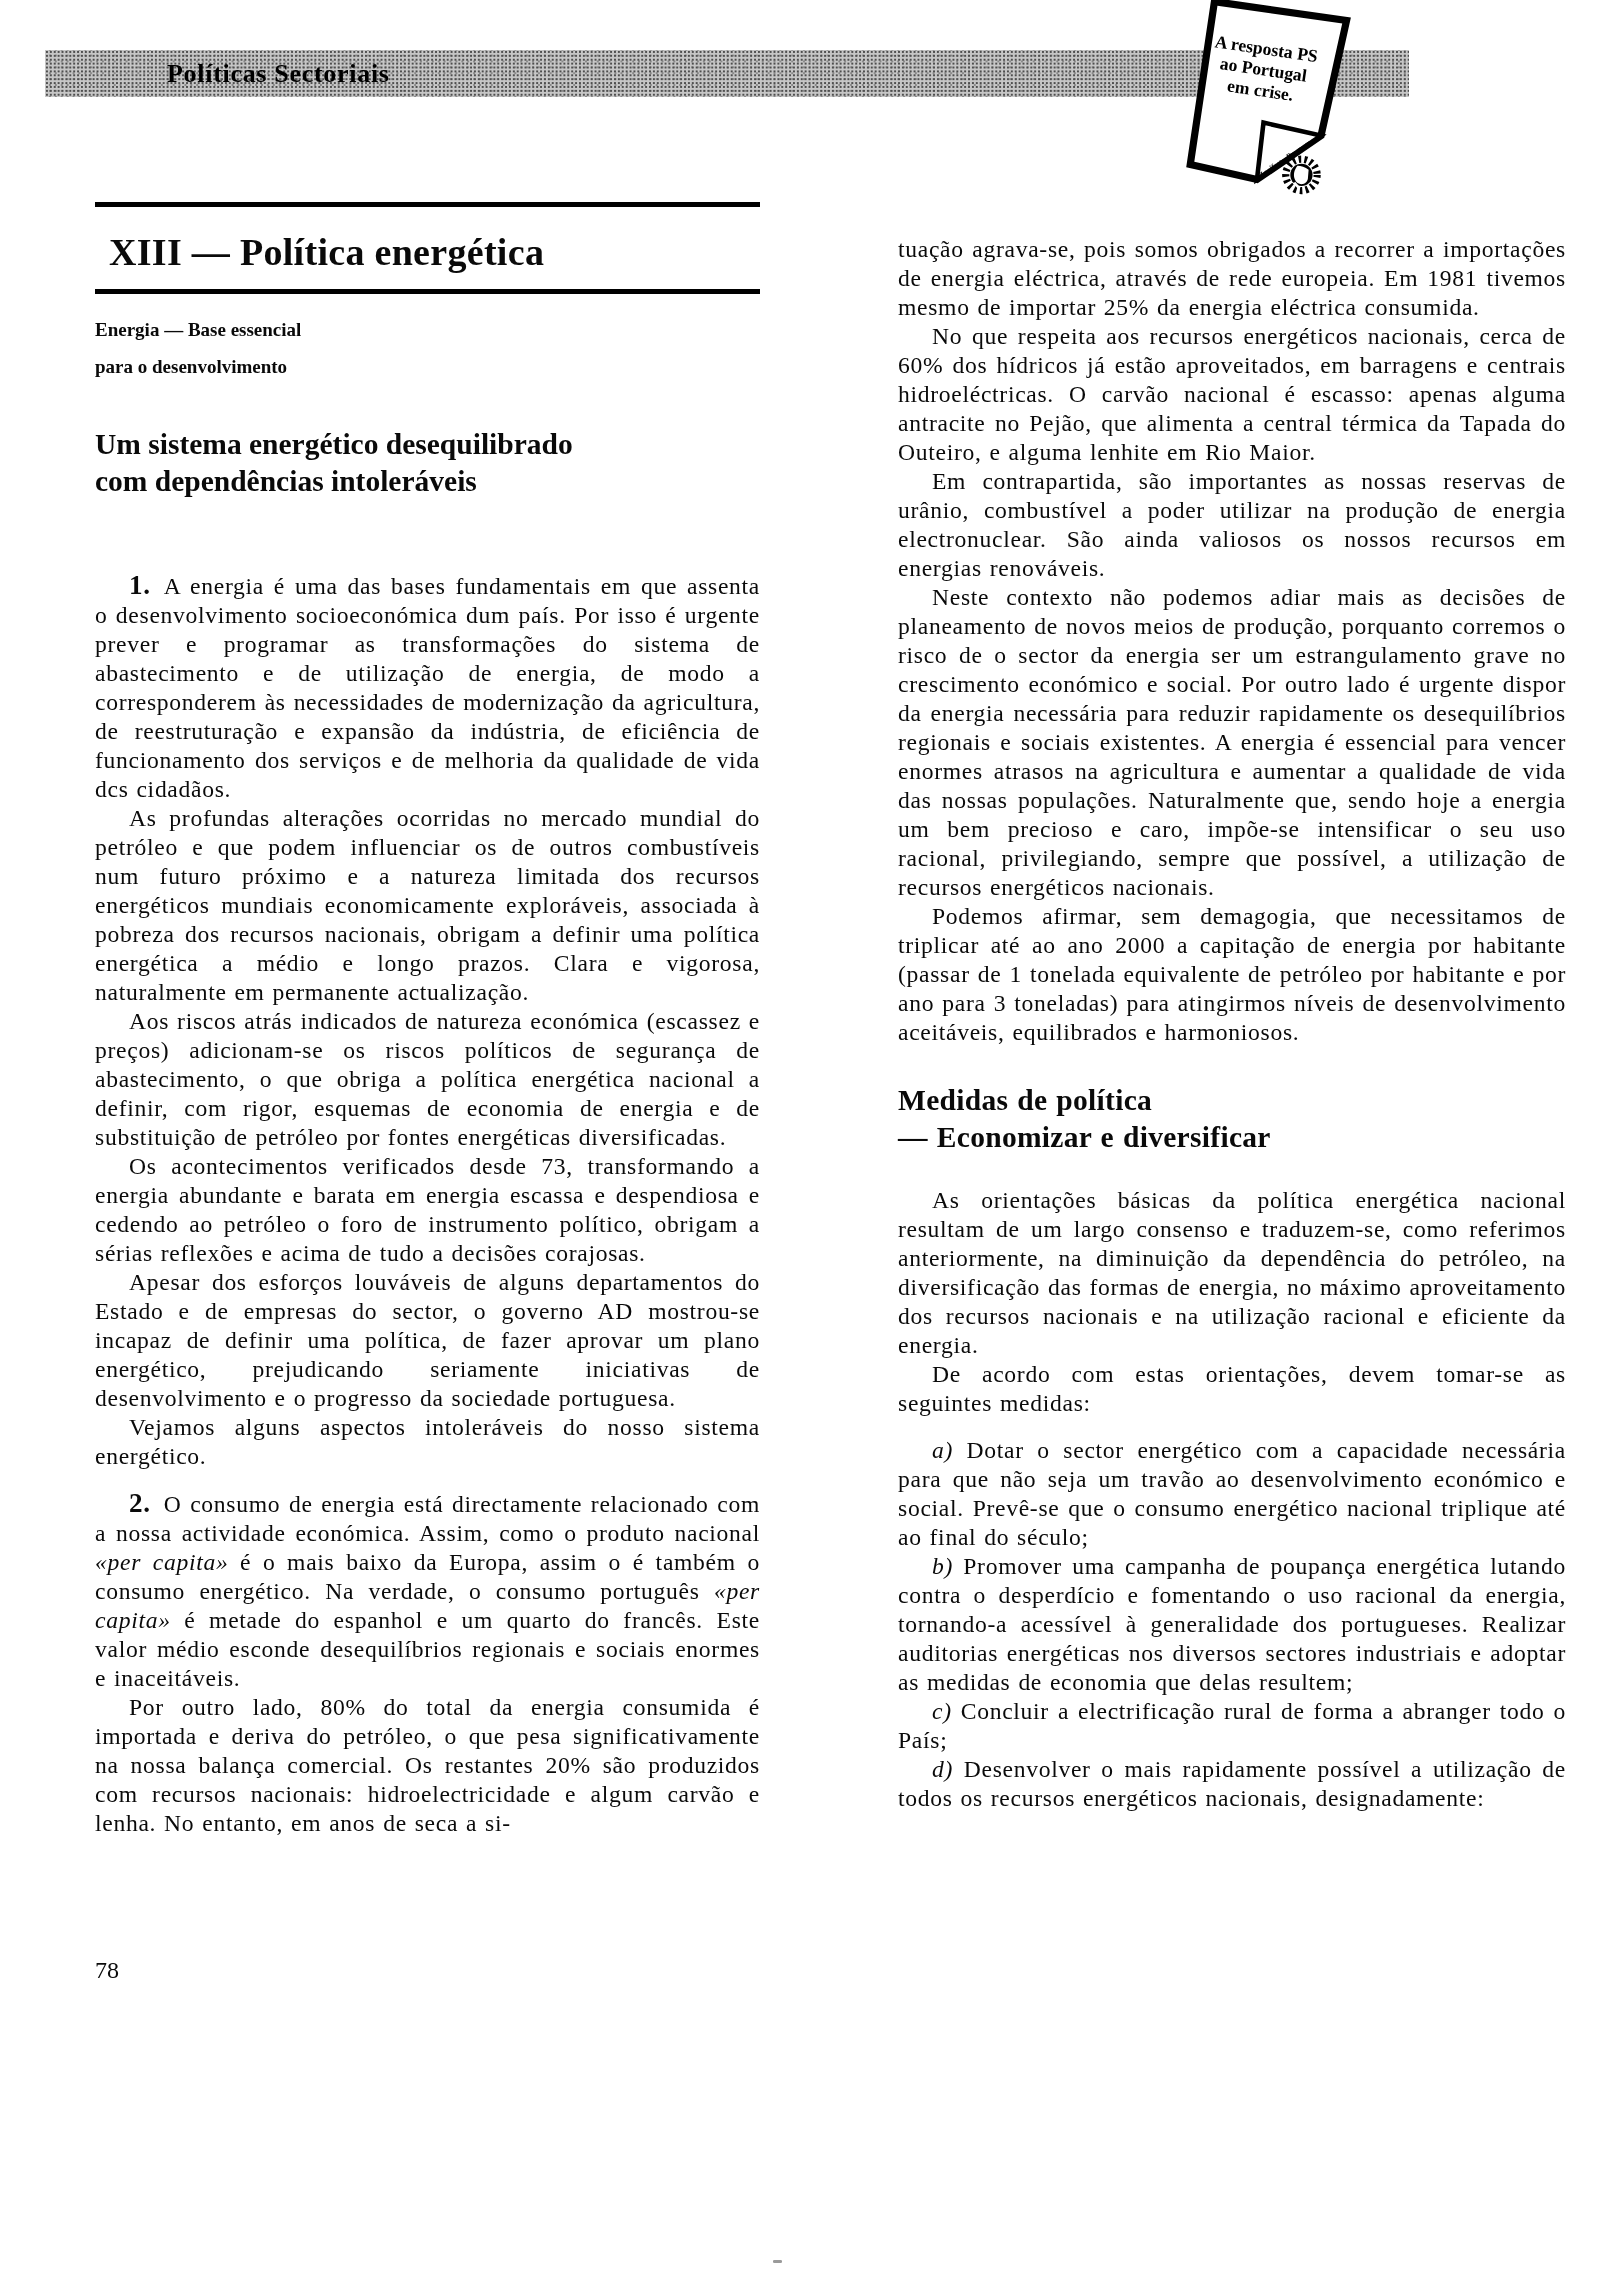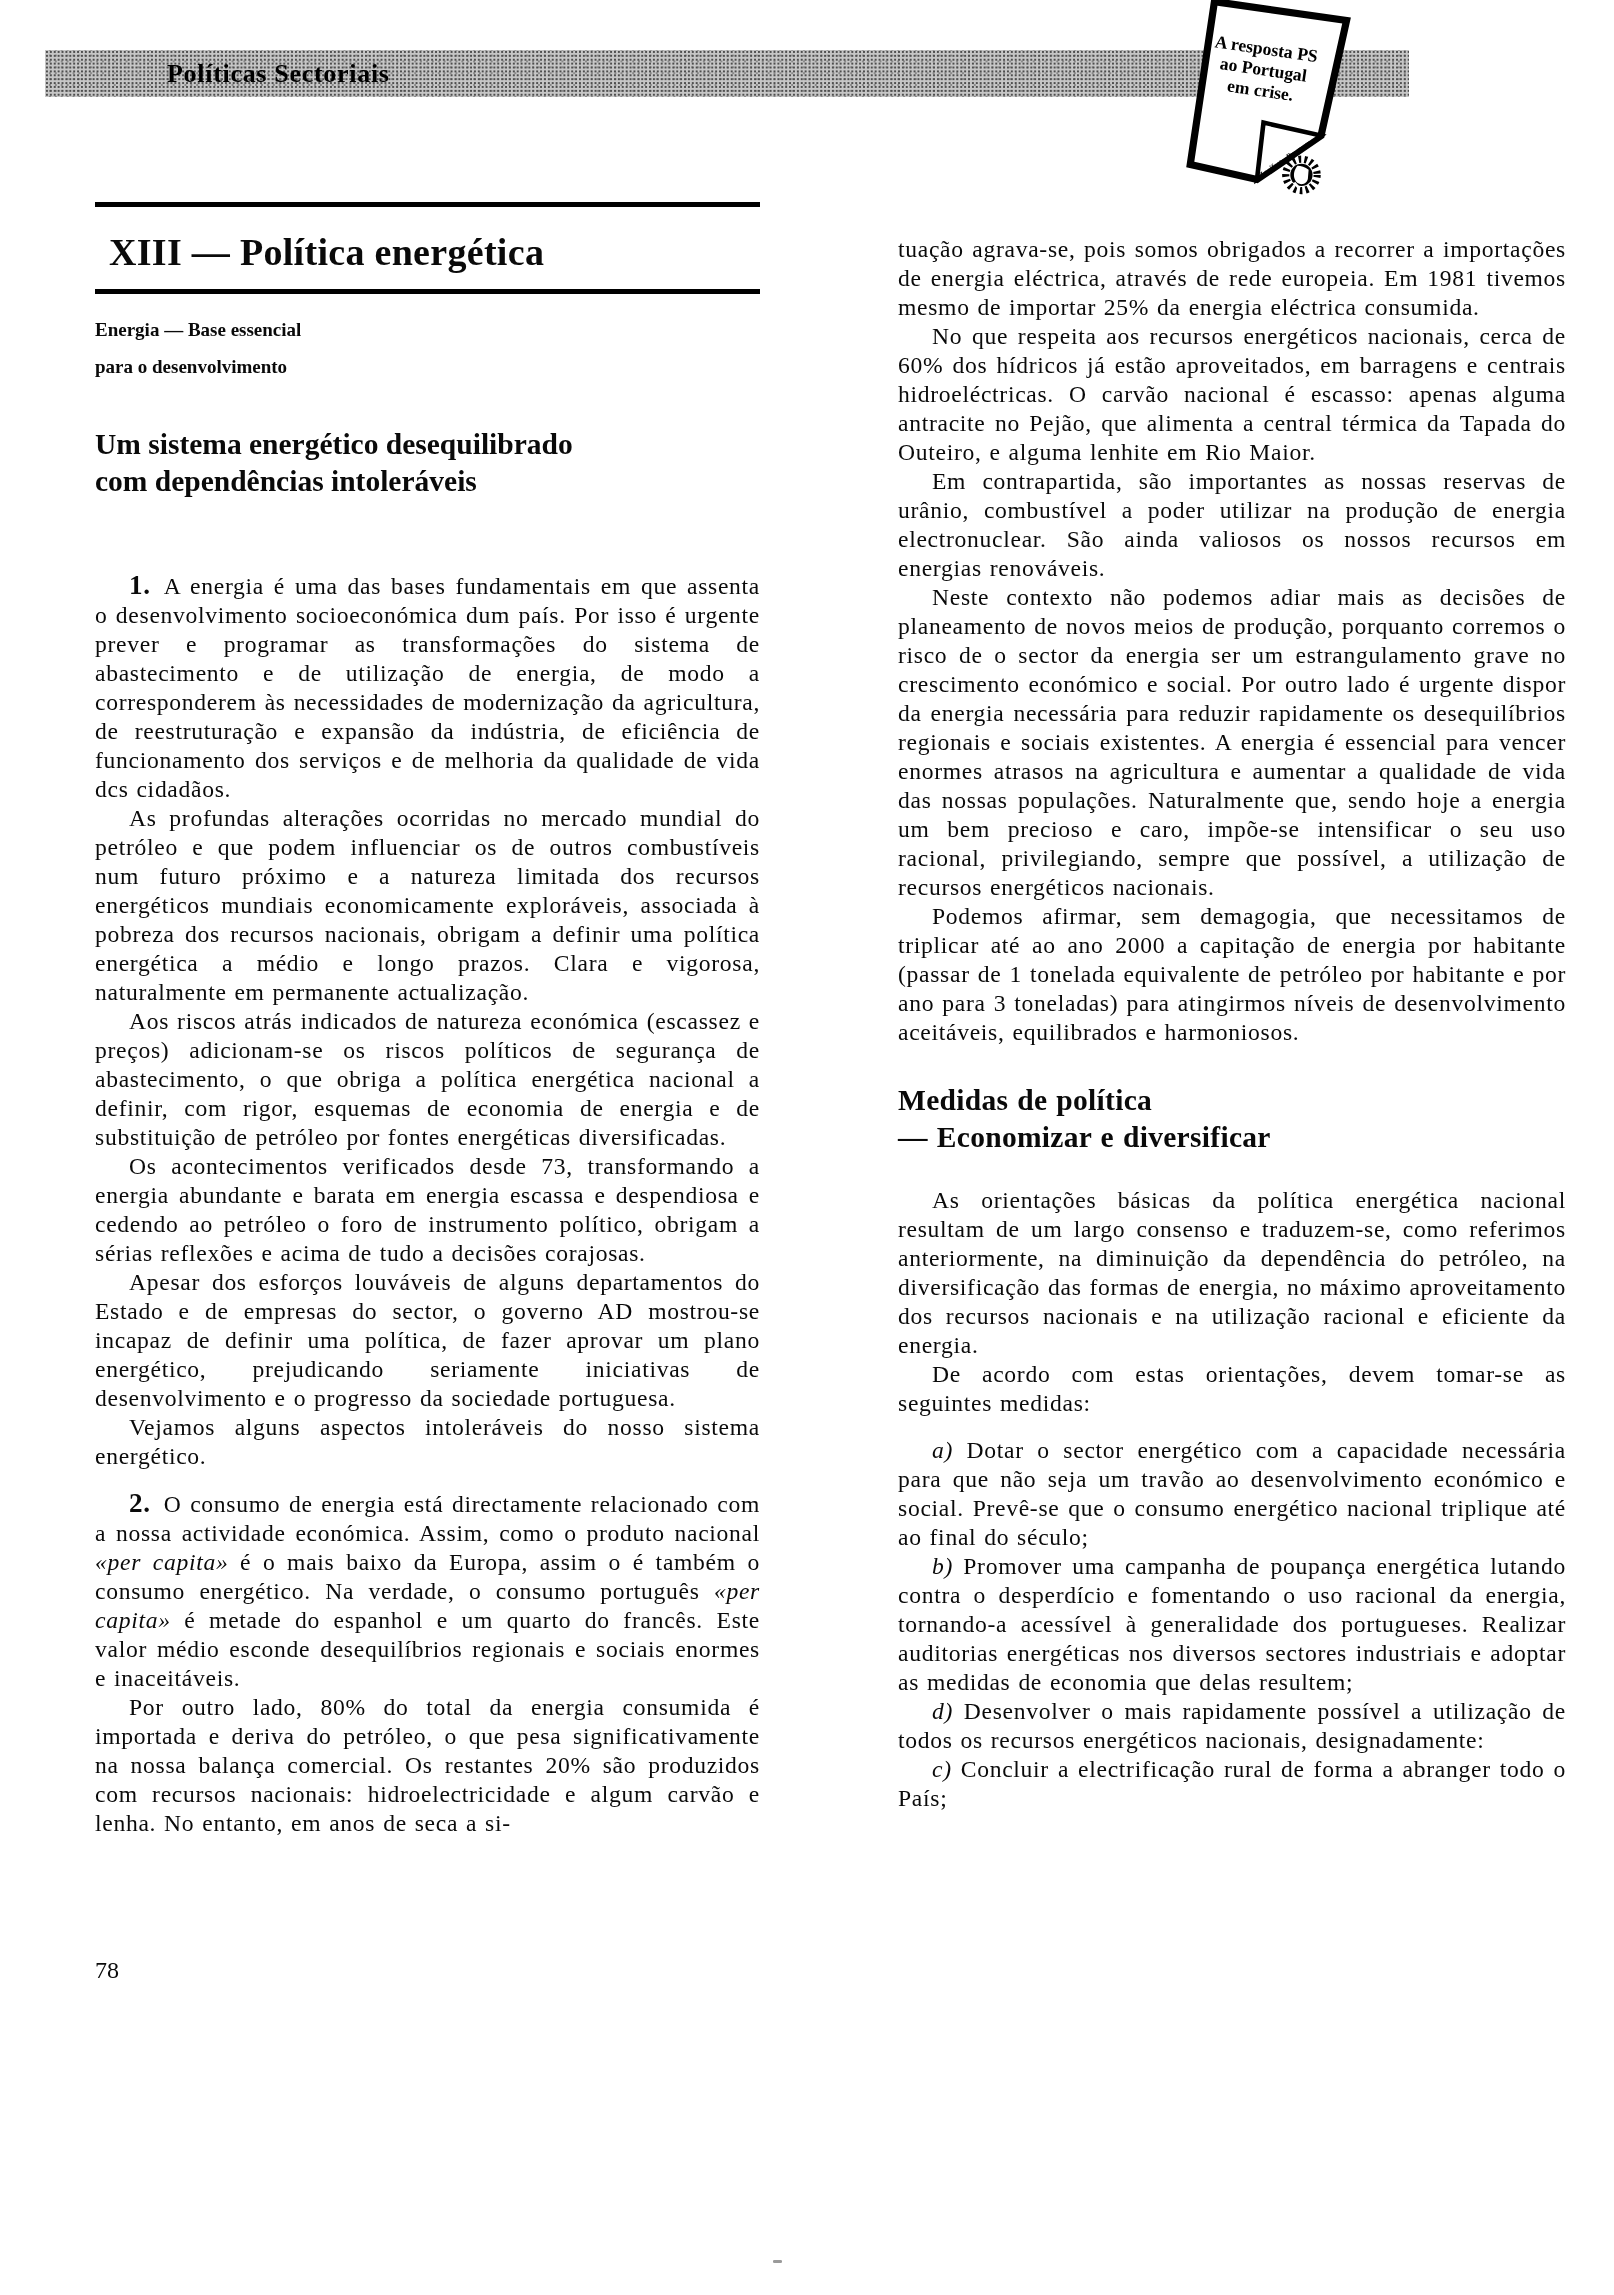--- a/index.html
+++ b/index.html
@@ -121,20 +121,20 @@
     <p class="para"><span>tuação agrava-se, pois somos obrigados a recorrer a importações de energia eléctrica, através de rede europeia. Em 1981 tivemos mesmo de importar 25% da energia eléctrica consumida.</span></p>
     <p class="para indent"><span>No que respeita aos recursos energéticos nacionais, cerca de 60% dos hídricos já estão aproveitados, em barragens e centrais hidroeléctricas. O carvão nacional é escasso: apenas alguma antracite no Pejão, que alimenta a central térmica da Tapada do Outeiro, e alguma lenhite em Rio Maior.</span></p>
     <p class="para indent"><span>Em contrapartida, são importantes as nossas reservas de urânio, combustível a poder utilizar na produção de energia electronuclear. São ainda valiosos os nossos recursos em energias renováveis.</span></p>
     <p class="para indent"><span>Neste contexto não podemos adiar mais as decisões de planeamento de novos meios de produção, porquanto corremos o risco de o sector da energia ser um estrangulamento grave no crescimento económico e social. Por outro lado é urgente dispor da energia necessária para reduzir rapidamente os desequilíbrios regionais e sociais existentes. A energia é essencial para vencer enormes atrasos na agricultura e aumentar a qualidade de vida das nossas populações. Naturalmente que, sendo hoje a energia um bem precioso e caro, impõe-se intensificar o seu uso racional, privilegiando, sempre que possível, a utilização de recursos energéticos nacionais.</span></p>
     <p class="para indent"><span>Podemos afirmar, sem demagogia, que necessitamos de triplicar até ao ano 2000 a capitação de energia por habitante (passar de 1 tonelada equivalente de petróleo por habitante e por ano para 3 toneladas) para atingirmos níveis de desenvolvimento aceitáveis, equilibrados e harmoniosos.</span></p>
     <h3 class="col-heading"><span>Medidas de política</span><br><span>— Economizar e diversificar</span></h3>
     <p class="para indent"><span>As orientações básicas da política energética nacional resultam de um largo consenso e traduzem-se, como referimos anteriormente, na diminuição da dependência do petróleo, na diversificação das formas de energia, no máximo aproveitamento dos recursos nacionais e na utilização racional e eficiente da energia.</span></p>
     <p class="para indent"><span>De acordo com estas orientações, devem tomar-se as seguintes medidas:</span></p>
     <p class="para indent gap-top"><span class="seg-italic">a)</span><span> Dotar o sector energético com a capacidade necessária para que não seja um travão ao desenvolvimento económico e social. Prevê-se que o consumo energético nacional triplique até ao final do século;</span></p>
     <p class="para indent"><span class="seg-italic">b)</span><span> Promover uma campanha de poupança energética lutando contra o desperdício e fomentando o uso racional da energia, tornando-a acessível à generalidade dos portugueses. Realizar auditorias energéticas nos diversos sectores industriais e adoptar as medidas de economia que delas resultem;</span></p>
+    <p class="para indent"><span class="seg-italic">c)</span><span> Concluir a electrificação rural de forma a abranger todo o País;</span></p>
     <p class="para indent"><span class="seg-italic">d)</span><span> Desenvolver o mais rapidamente possível a utilização de todos os recursos energéticos nacionais, designadamente:</span></p>
-    <p class="para indent"><span class="seg-italic">c)</span><span> Concluir a electrificação rural de forma a abranger todo o País;</span></p>
   </div>
 
 <div class="abs page-number">78</div>
 
 <div class="abs speck"></div>
 
 
 </body></html>

